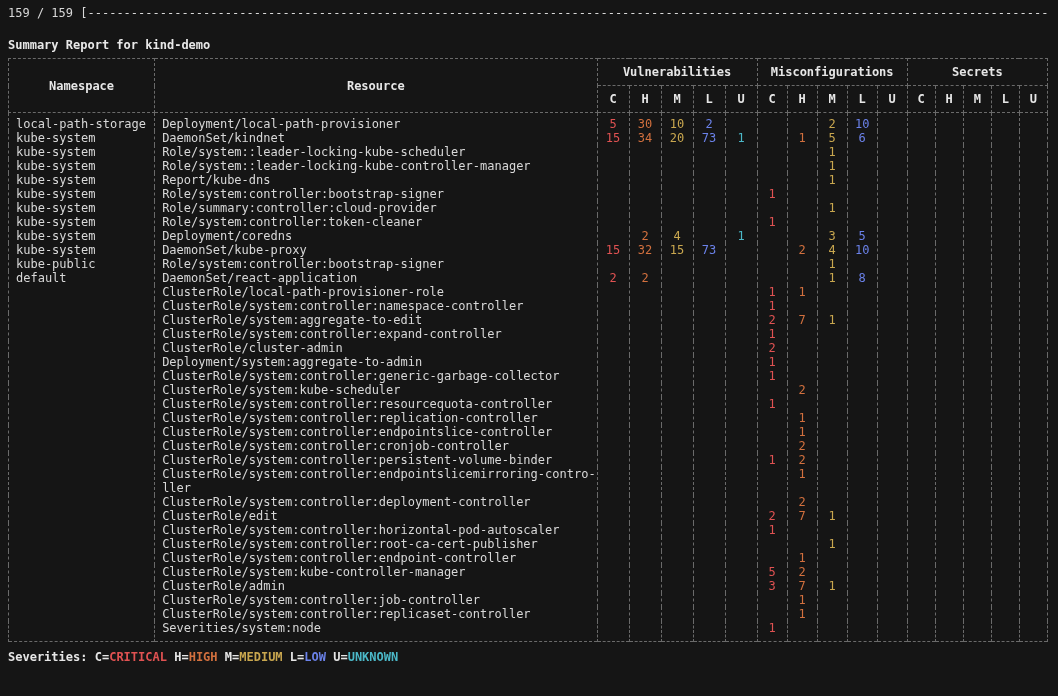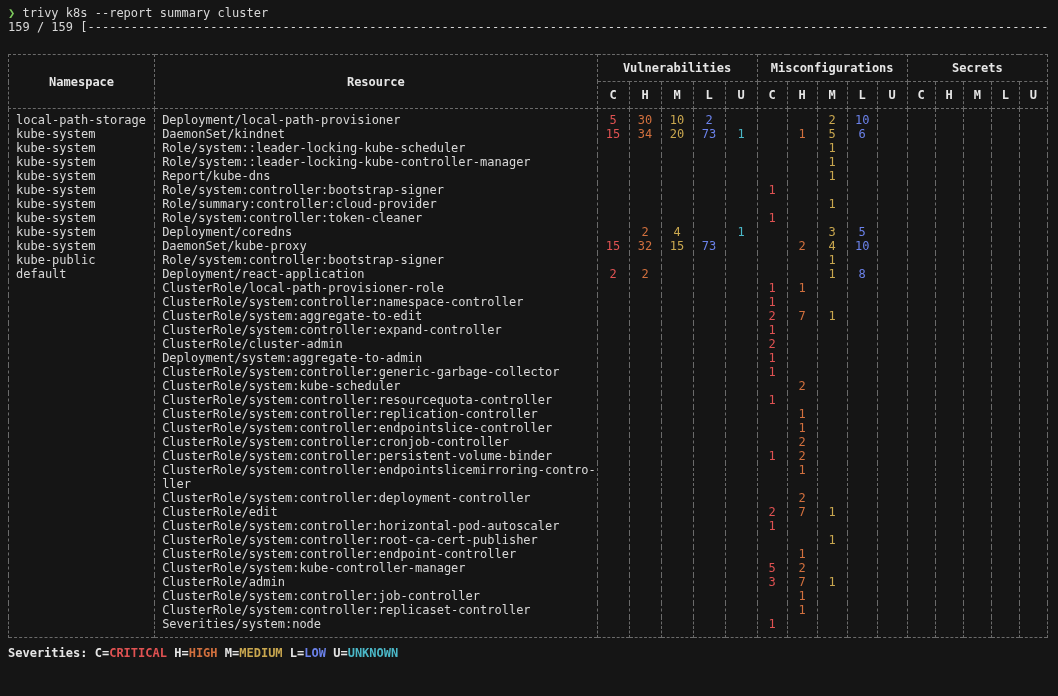--- a/index.html
+++ b/index.html
@@ -60,32 +60,29 @@
   tbody tr:first-child td { padding-top: 4px; }
   tbody tr:last-child td  { padding-bottom: 6px; }
   .legend { margin-top: 8px; white-space: nowrap; font-weight: bold; color: #e6e6e6; }
 </style>
 </head>
 <body>
 
 <div class="screen">
 
 
-  <div class="line">
-    <span class="g">❯</span>
-    <span>trivy k8s --report summary cluster</span>
-  </div>
 
   <div class="line">
     <span>159 / 159</span>
     <span>[--------------------------------------------------------------------------------------------------------------------------------------------</span>
   </div>
 
   <div class="line blank"></div>
 
+  <div class="line title">Summary Report for kind-demo</div>
 
   <table>
     <colgroup>
       <col style="width:146px">
         <col style="width:442px">
       <col style="width:32px">
         <col style="width:32px">
         <col style="width:32px">
         <col style="width:32px">
         <col style="width:32px">
@@ -331,21 +328,21 @@
           <td class="num" style="color: rgb(107, 130, 234);"></td>
           <td class="num" style="color: rgb(75, 184, 200);"></td>
           <td class="num" style="color: rgb(224, 82, 82);"></td>
           <td class="num" style="color: rgb(210, 112, 62);"></td>
           <td class="num" style="color: rgb(201, 167, 79);"></td>
           <td class="num" style="color: rgb(107, 130, 234);"></td>
           <td class="num" style="color: rgb(75, 184, 200);"></td>
         </tr>
         <tr>
           <td class="ns">default</td>
-          <td class="res">Deployment/react-application</td>
+          <td class="res">DaemonSet/react-application</td>
           <td class="num" style="color: rgb(224, 82, 82);">2</td>
           <td class="num" style="color: rgb(210, 112, 62);">2</td>
           <td class="num" style="color: rgb(201, 167, 79);"></td>
           <td class="num" style="color: rgb(107, 130, 234);"></td>
           <td class="num" style="color: rgb(75, 184, 200);"></td>
           <td class="num" style="color: rgb(224, 82, 82);"></td>
           <td class="num" style="color: rgb(210, 112, 62);"></td>
           <td class="num" style="color: rgb(201, 167, 79);">1</td>
           <td class="num" style="color: rgb(107, 130, 234);">8</td>
           <td class="num" style="color: rgb(75, 184, 200);"></td>

